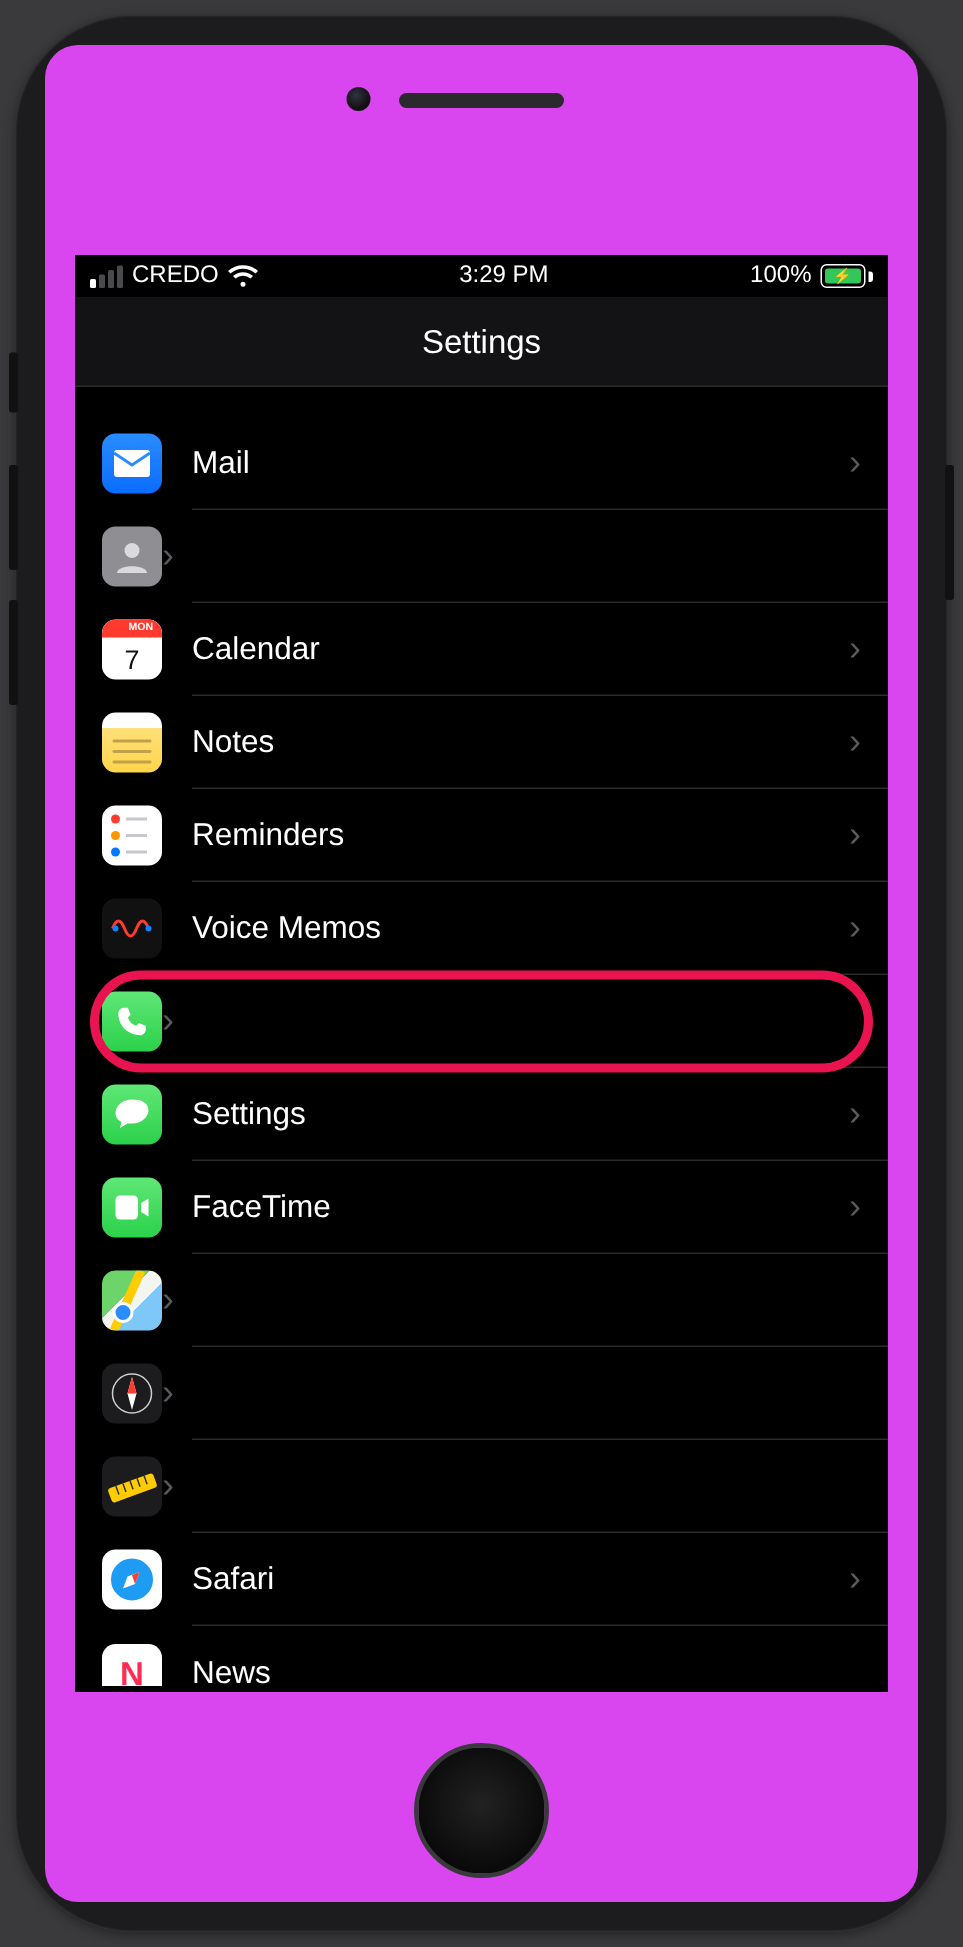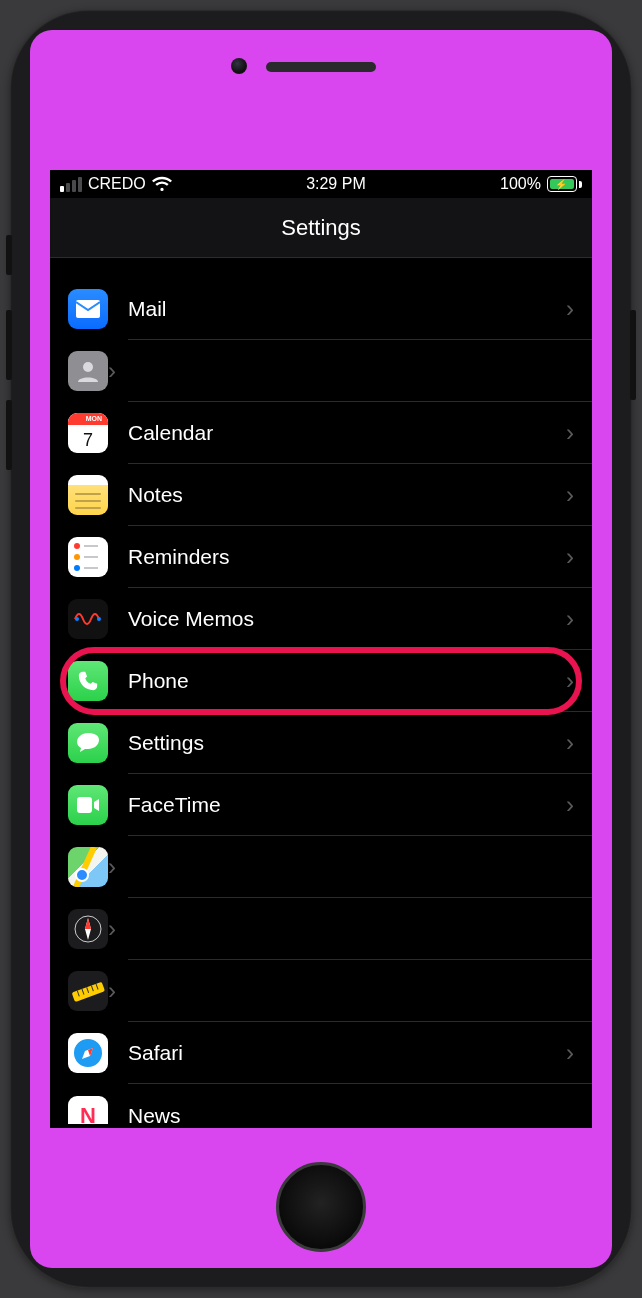--- a/index.html
+++ b/index.html
@@ -348,21 +348,20 @@
           <div class="row-sep"></div>
         </div>
 
         <div class="row" style="position:relative;">
           <div class="highlight-ring" style="top:-3px;"></div>
           <div class="icon bg-green">
             <svg width="22" height="22" viewBox="0 0 24 24">
                 <path d="M6 2c-2 0-4 2-4 4 0 9 7 16 16 16 2 0 4-2 4-4v-3l-5-2-2 2c-3-1-5-3-6-6l2-2-2-5H6z" fill="#fff"></path>
               </svg>
           </div>
-          <span class="label">Phone</span>
           <span class="chev">›</span>
           <div class="row-sep"></div>
         </div>
 
         <div class="row">
           <div class="icon bg-green">
             <svg width="24" height="22" viewBox="0 0 24 22">
                 <path d="M12 1C6 1 1 5 1 10c0 3 2 5 4 6l-1 4 5-3h3c6 0 11-4 11-9S18 1 12 1z" fill="#fff"></path>
               </svg>
           </div>

